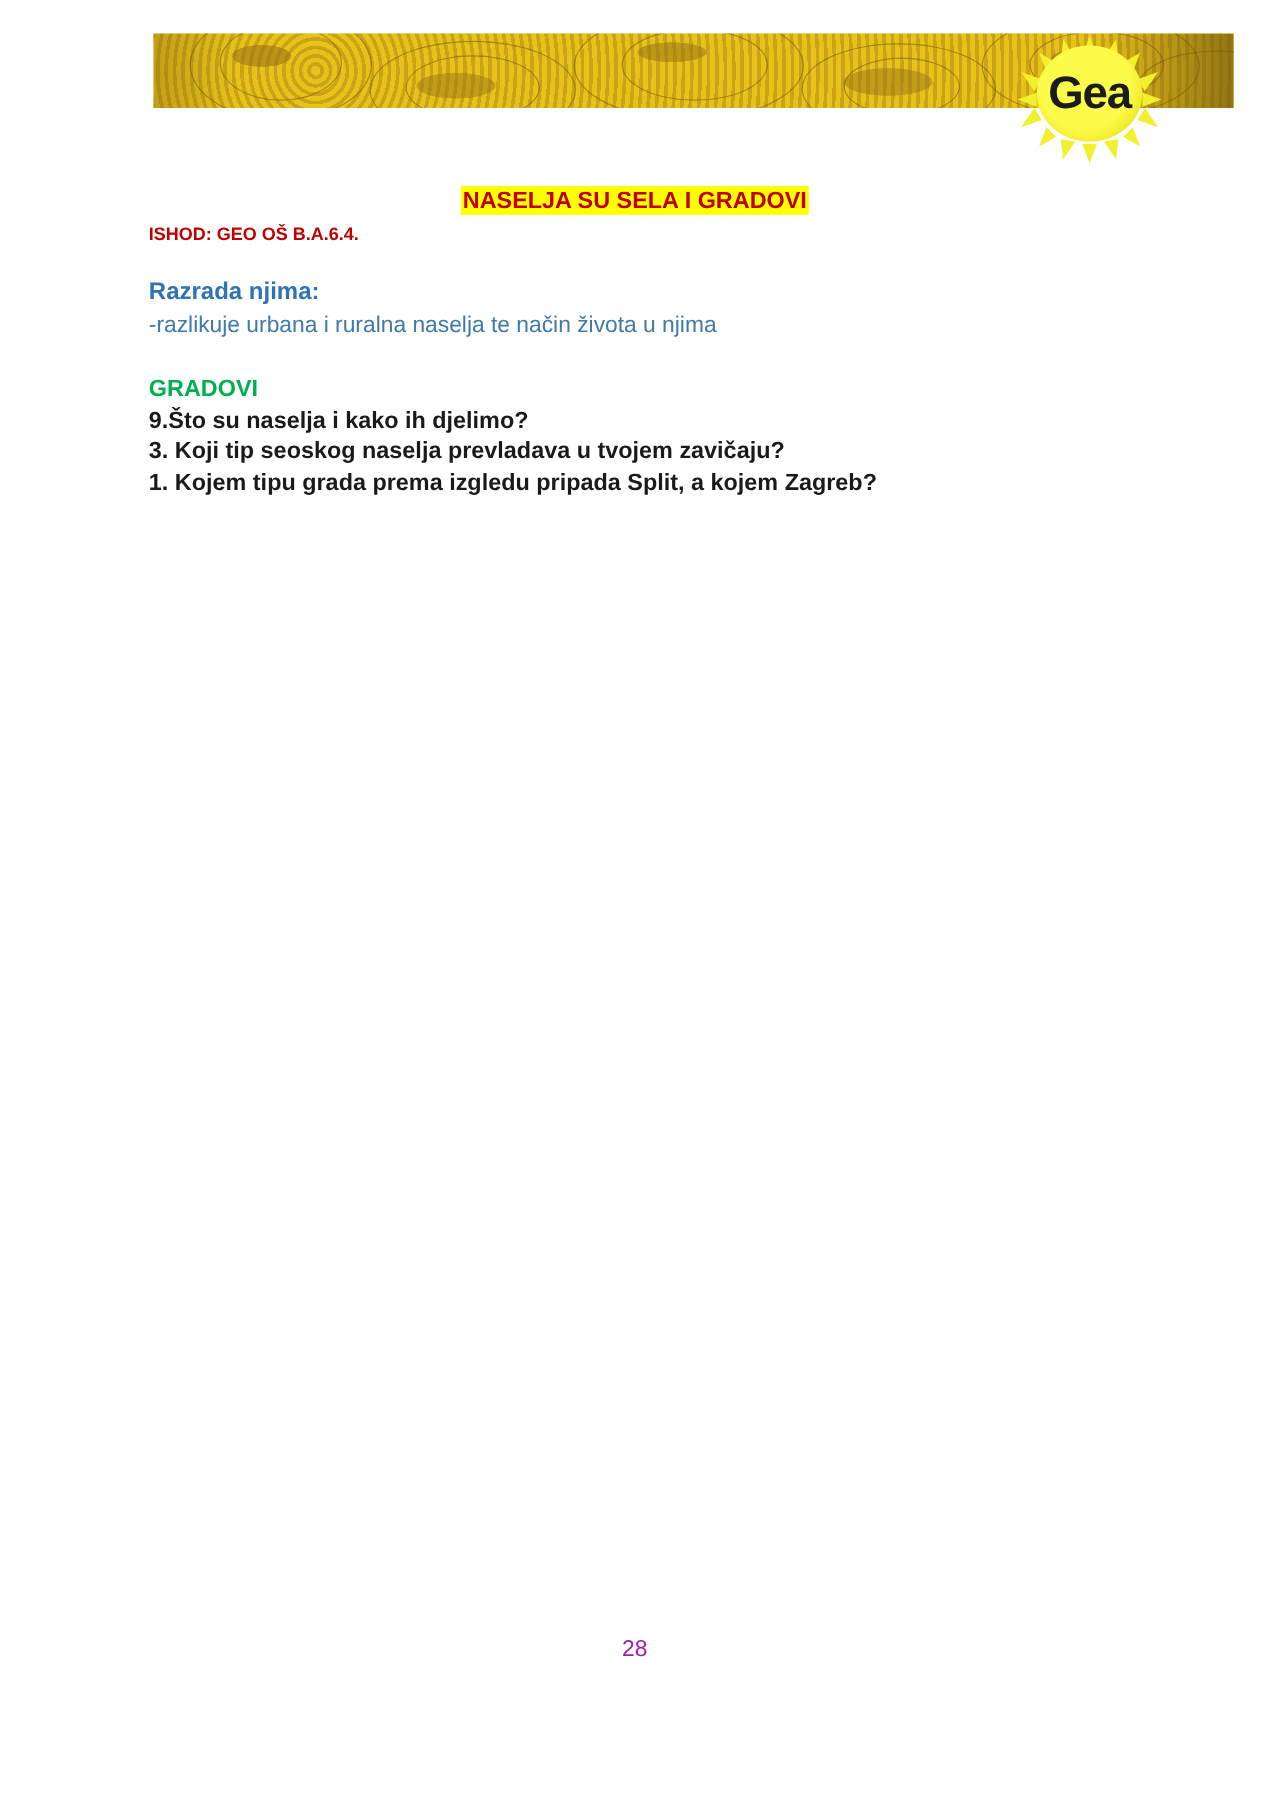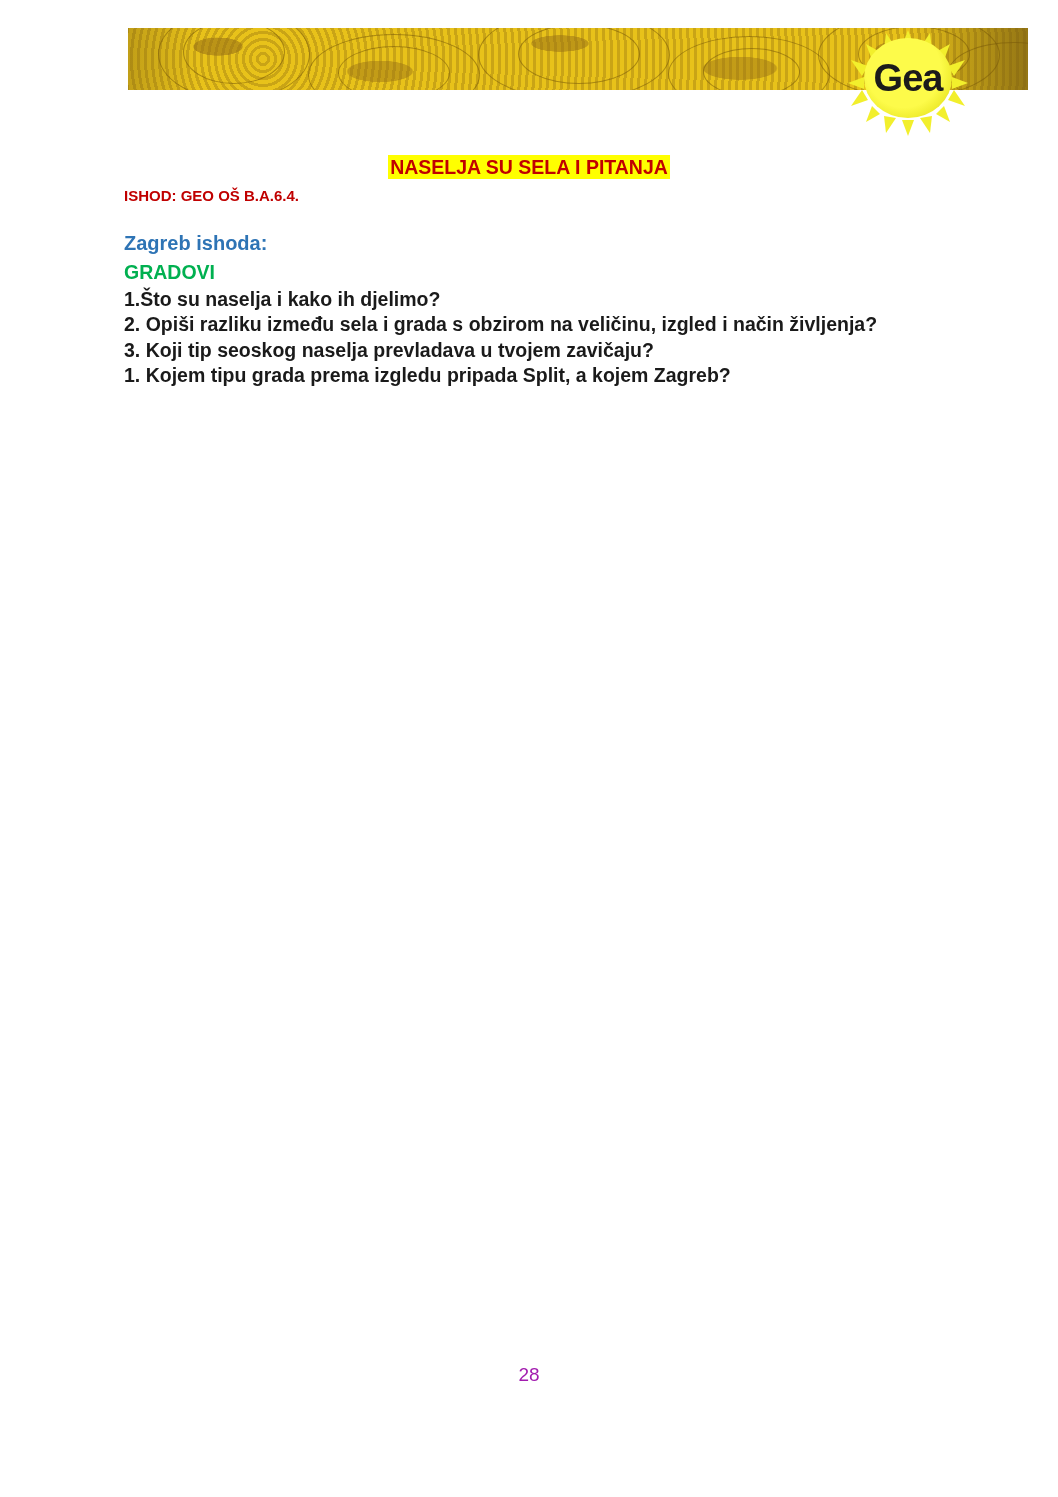--- a/index.html
+++ b/index.html
@@ -218,31 +218,31 @@
           <polygon points="117,76 100,70 106,60"></polygon>
         </g>
       </svg>
       <div class="disc"></div>
       <div class="wordmark">Gea</div>
     </div>
   </div>
 
   <div class="content">
 
-    <p class="doc-title"><span>NASELJA SU SELA I PITANJA</span></p>
+    <p class="doc-title"><span>NASELJA SU SELA I GRADOVI</span></p>
 
     <p class="ishod">ISHOD: GEO OŠ B.A.6.4.</p>
 
-    <p class="razrada-title">Zagreb ishoda:</p>
+    <p class="razrada-title">Razrada njima:</p>
+    <p class="razrada-text">-razlikuje urbana i ruralna naselja te način života u njima</p>
 
     <p class="pitanja-title">GRADOVI</p>
 
     <ul class="q-list">
-      <li>1.Što su naselja i kako ih djelimo?</li>
-      <li>2. Opiši razliku između sela i grada s obzirom na veličinu, izgled i način življenja?</li>
+      <li>9.Što su naselja i kako ih djelimo?</li>
       <li>3. Koji tip seoskog naselja prevladava u tvojem zavičaju?</li>
       <li>1. Kojem tipu grada prema izgledu pripada Split, a kojem Zagreb?</li>
     </ul>
   </div>
 
   <div class="page-number">28</div>
 
 </div>
 
 </body></html>

